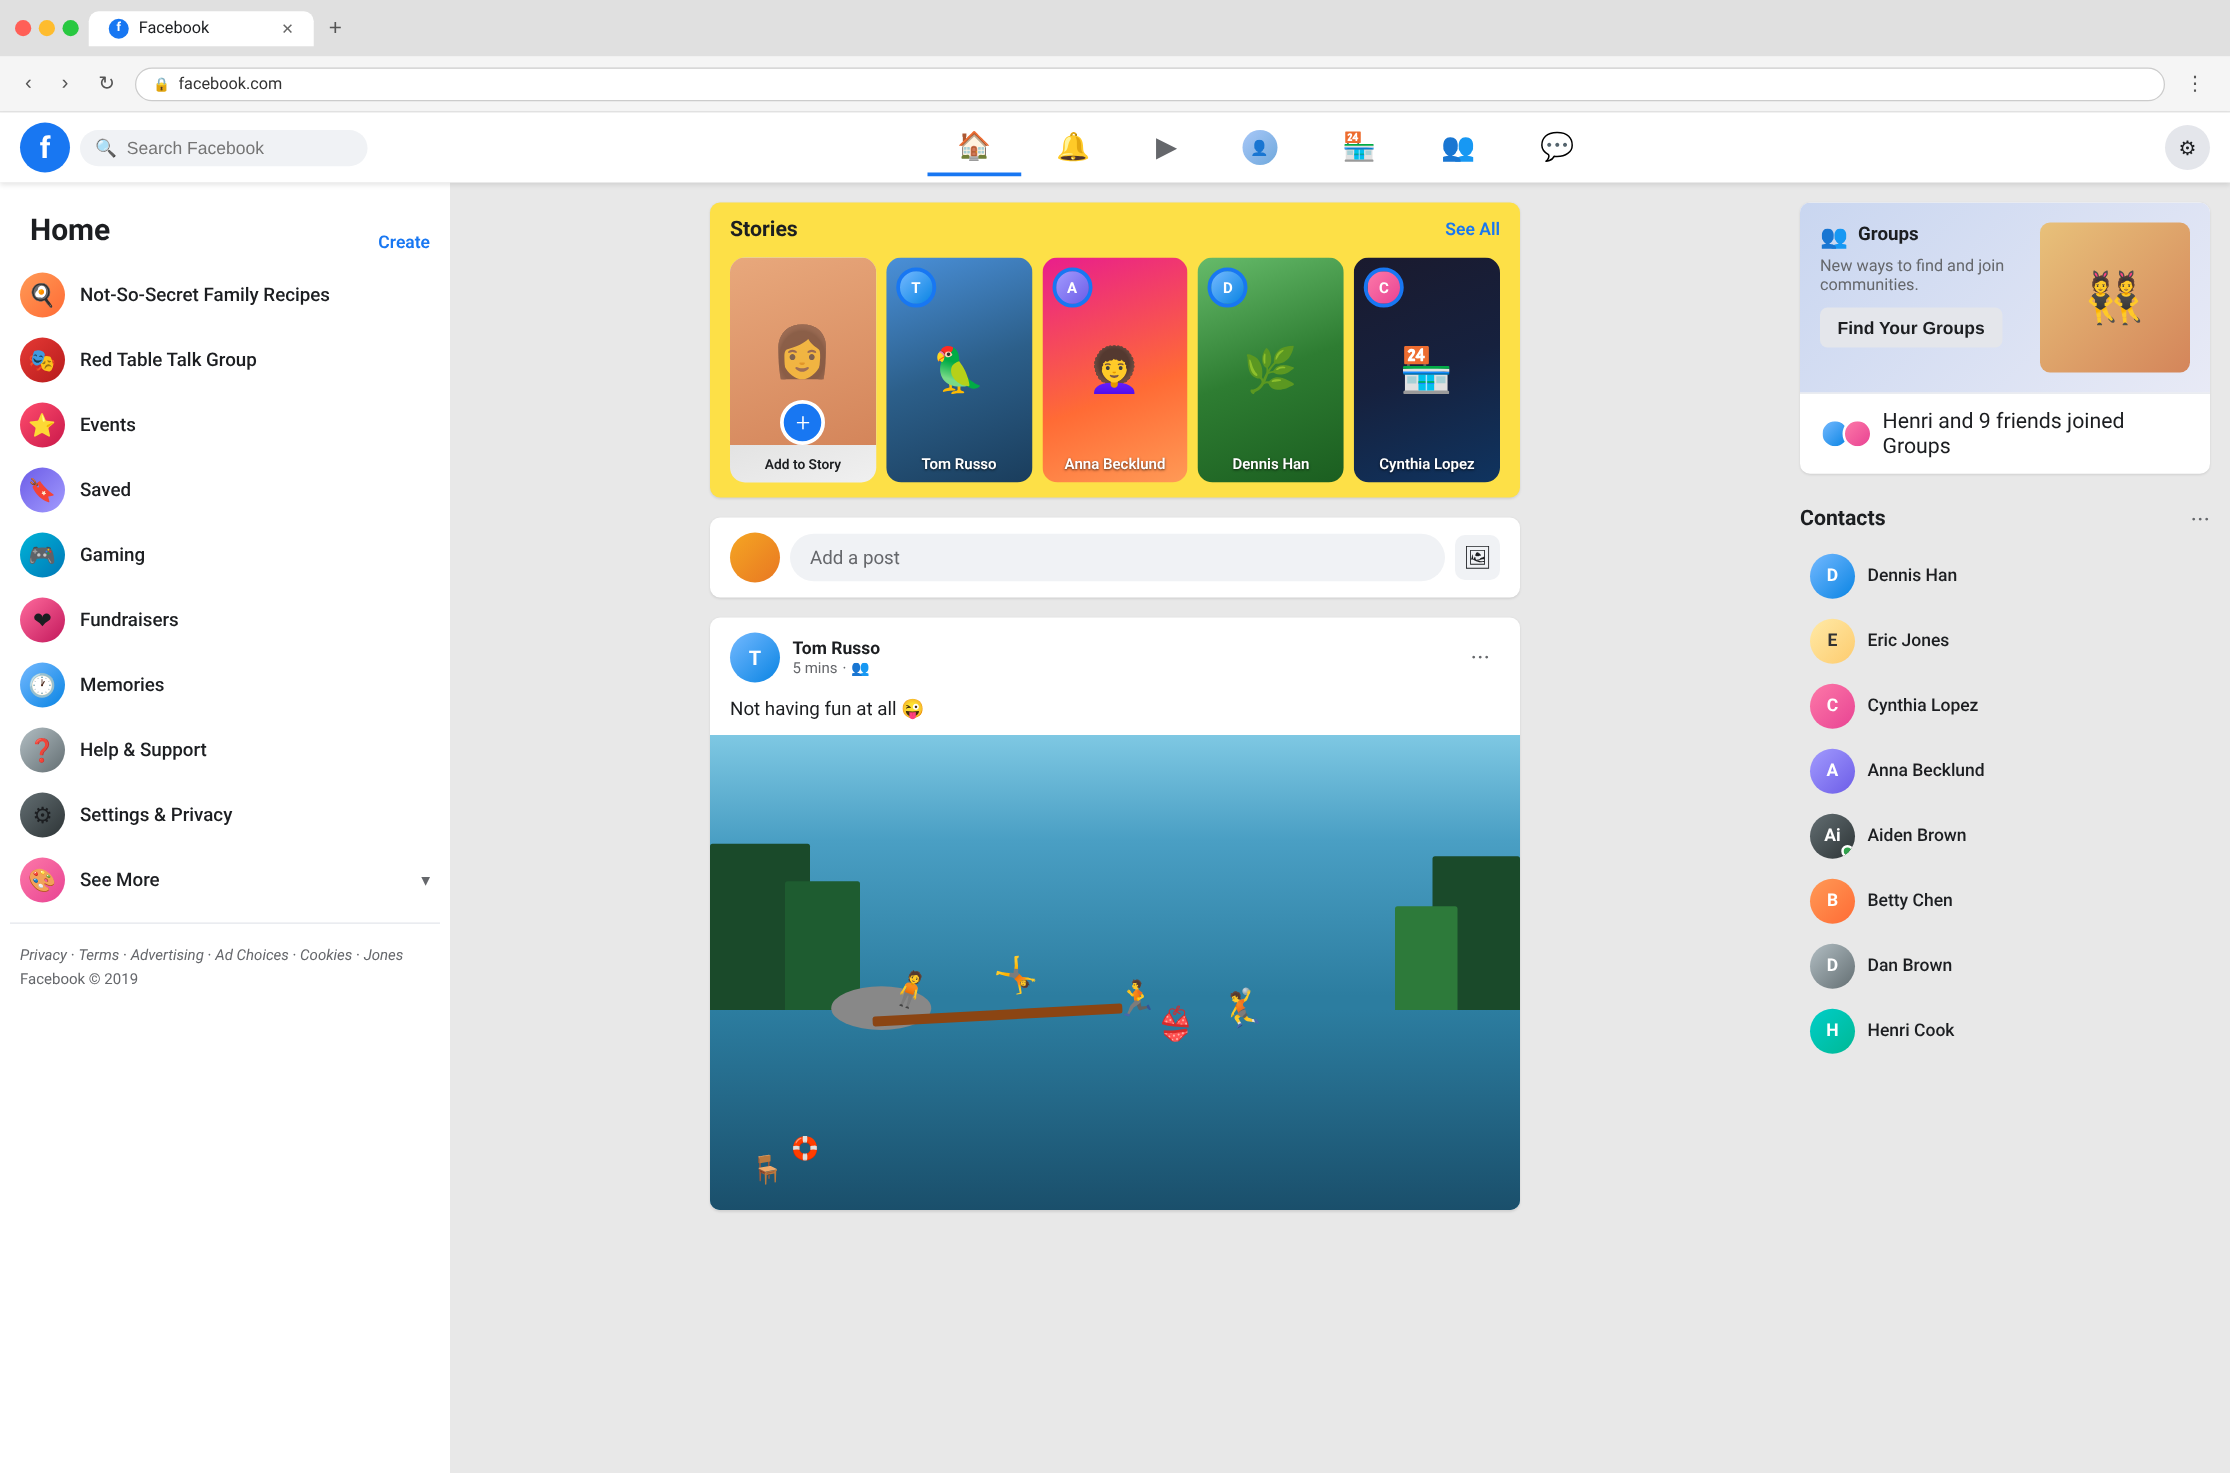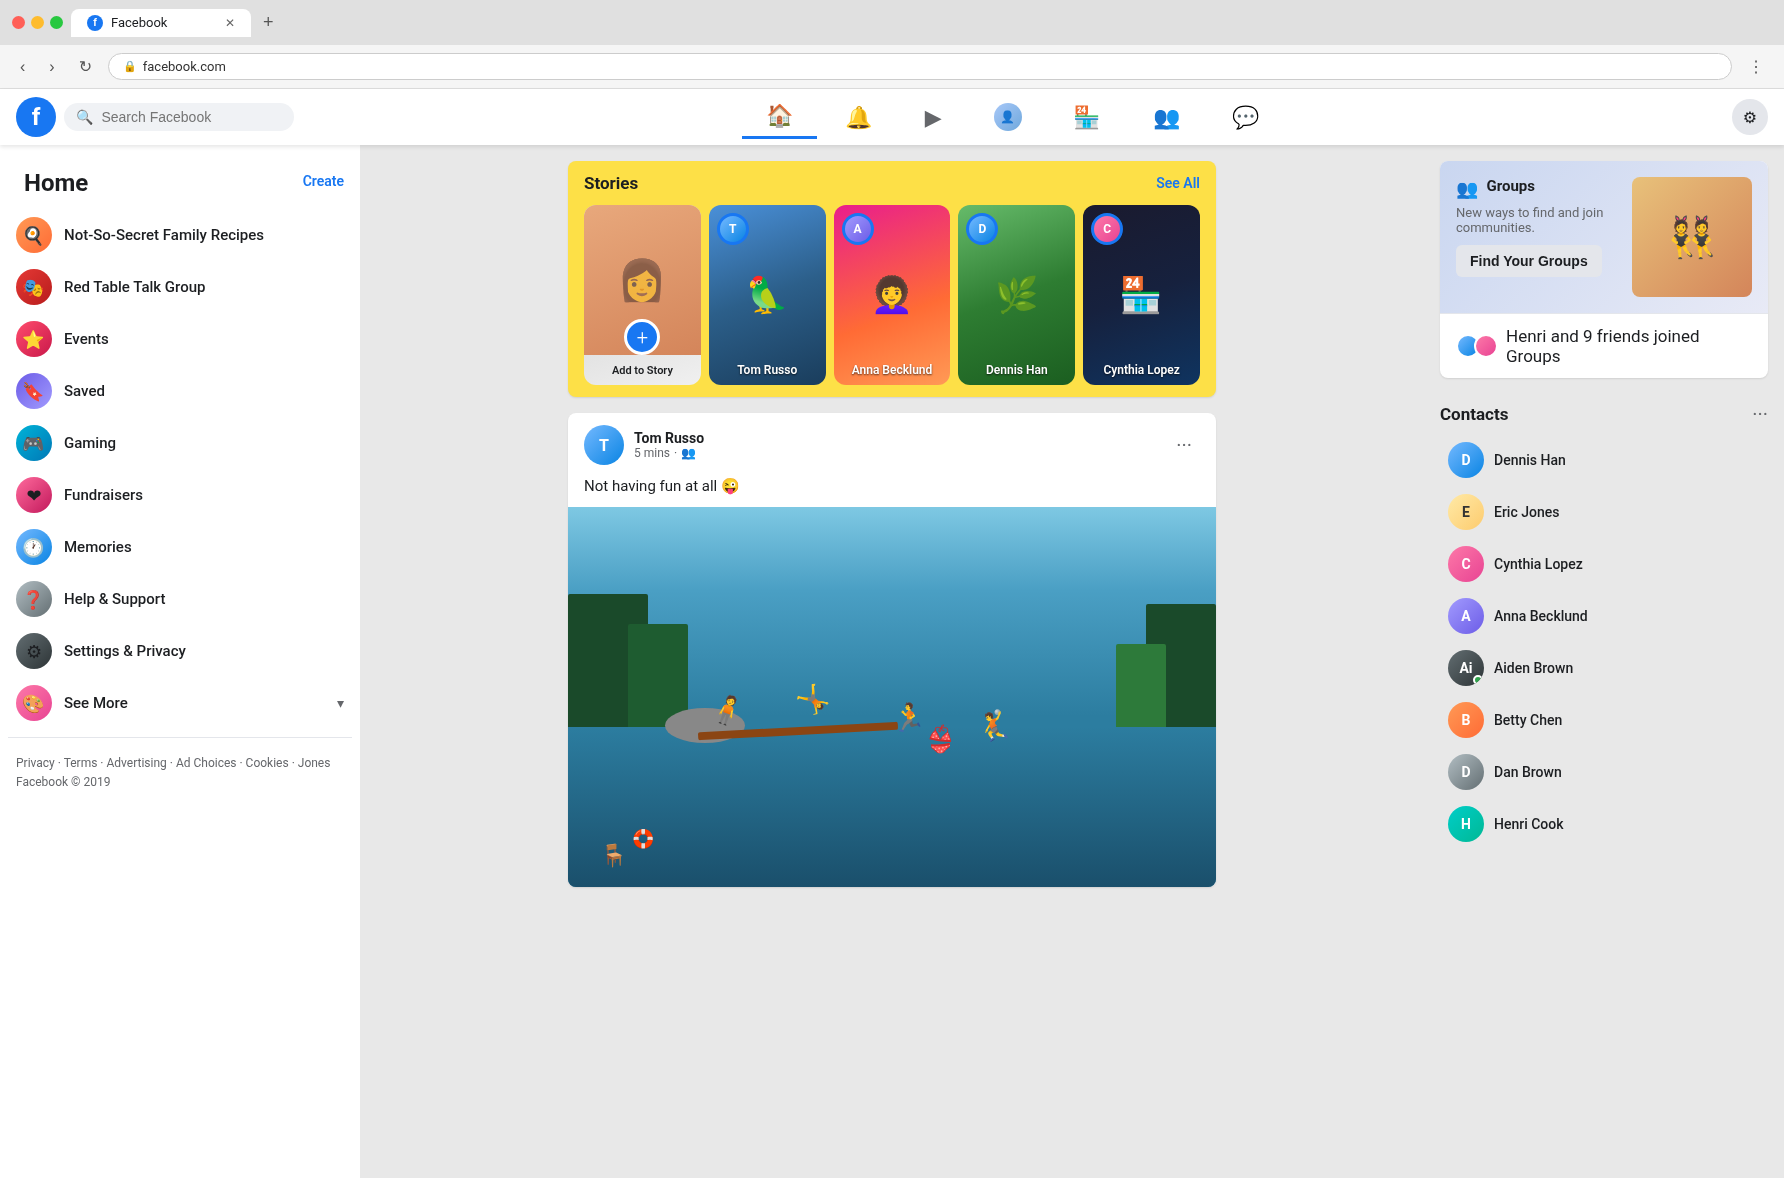--- a/index.html
+++ b/index.html
@@ -40,41 +40,41 @@
     .fb-header-right { display: flex; align-items: center; gap: 8px; }
     .header-icon-btn { width: 36px; height: 36px; background: #e4e6eb; border-radius: 50%; display: flex; align-items: center; justify-content: center; cursor: pointer; font-size: 16px; color: #1c1e21; }
 
     
     .fb-body { display: flex; min-height: calc(1178px - 56px - 85px); }
 
     
     .fb-sidebar { width: 360px; padding: 16px 8px; flex-shrink: 0; overflow-y: auto; background: white; }
     .sidebar-title { font-size: 24px; font-weight: 700; padding: 8px 8px 4px; }
     .sidebar-create { color: #1877f2; font-weight: 600; font-size: 14px; cursor: pointer; }
-    .sidebar-header { display: flex; justify-content: space-between; align-items: center; padding: 0 8px 8px; }
+    .sidebar-header { display: flex; justify-content: space-between; align-items: flex-end; padding: 0 8px 8px; }
 
     .sidebar-item { display: flex; align-items: center; gap: 12px; padding: 8px; border-radius: 8px; cursor: pointer; transition: background 0.2s; }
     .sidebar-item-icon { width: 36px; height: 36px; border-radius: 50%; display: flex; align-items: center; justify-content: center; font-size: 18px; flex-shrink: 0; }
     .sidebar-item-label { font-size: 15px; font-weight: 500; color: #1c1e21; }
 
     .icon-family { background: linear-gradient(135deg, #ff9a56, #ff6b35); }
     .icon-redtable { background: linear-gradient(135deg, #e53935, #b71c1c); }
     .icon-events { background: linear-gradient(135deg, #ff4d6d, #c9184a); }
     .icon-saved { background: linear-gradient(135deg, #6c5ce7, #a29bfe); }
     .icon-gaming { background: linear-gradient(135deg, #00b4d8, #0077b6); }
     .icon-fundraisers { background: linear-gradient(135deg, #ff6b9d, #c2185b); }
     .icon-memories { background: linear-gradient(135deg, #74b9ff, #0984e3); }
     .icon-help { background: linear-gradient(135deg, #b2bec3, #636e72); }
     .icon-settings { background: linear-gradient(135deg, #636e72, #2d3436); }
     .icon-seemore { background: linear-gradient(135deg, #fd79a8, #e84393); }
 
     .sidebar-divider { height: 1px; background: #e4e6eb; margin: 8px 0; }
 
     .sidebar-footer { padding: 8px; font-size: 12px; color: #65676b; line-height: 1.6; }
-    .sidebar-footer a { color: #65676b; text-decoration: none; }
+    .sidebar-footer a { color: #65676b; text-decoration: none; font-style: italic; }
 
     
     .fb-main { flex: 1; padding: 16px; display: flex; flex-direction: column; gap: 16px; max-width: 680px; margin: 0 auto; }
 
     
     .stories-section { background: #fde047; border-radius: 8px; padding: 12px 16px; box-shadow: 0 1px 2px rgba(0,0,0,0.1); }
     .stories-header { display: flex; justify-content: space-between; align-items: center; margin-bottom: 12px; }
     .stories-title { font-size: 17px; font-weight: 700; }
     .see-all { color: #1877f2; font-weight: 600; cursor: pointer; font-size: 14px; }
     .stories-grid { display: flex; gap: 8px; }
@@ -323,20 +323,27 @@
           </div>
 
           <div class="story-card story-cynthia">
             <div style="width:100%; height:100%; background: linear-gradient(160deg, #1a1a2e 0%, #16213e 50%, #0f3460 100%); display:flex; align-items:center; justify-content:center; font-size:35px;">🏪</div>
             <div class="story-avatar" style="background: linear-gradient(135deg, #fd79a8, #e84393); display:flex; align-items:center; justify-content:center; color:white; font-weight:bold; font-size:12px;">C</div>
             <div class="story-label">Cynthia Lopez</div>
           </div>
         </div>
       </div>
 
+      <div class="post-box">
+        <div class="post-avatar"></div>
+        <div class="post-input">Add a post</div>
+        <div class="post-icon-btn">
+          <span>🖼</span>
+        </div>
+      </div>
 
       <div class="feed-post">
         <div class="post-header">
           <div class="post-user-avatar">T</div>
           <div class="post-user-info">
             <div class="post-user-name">Tom Russo</div>
             <div class="post-meta">
               <span>5 mins</span>
               <span>·</span>
               <span>👥</span>

